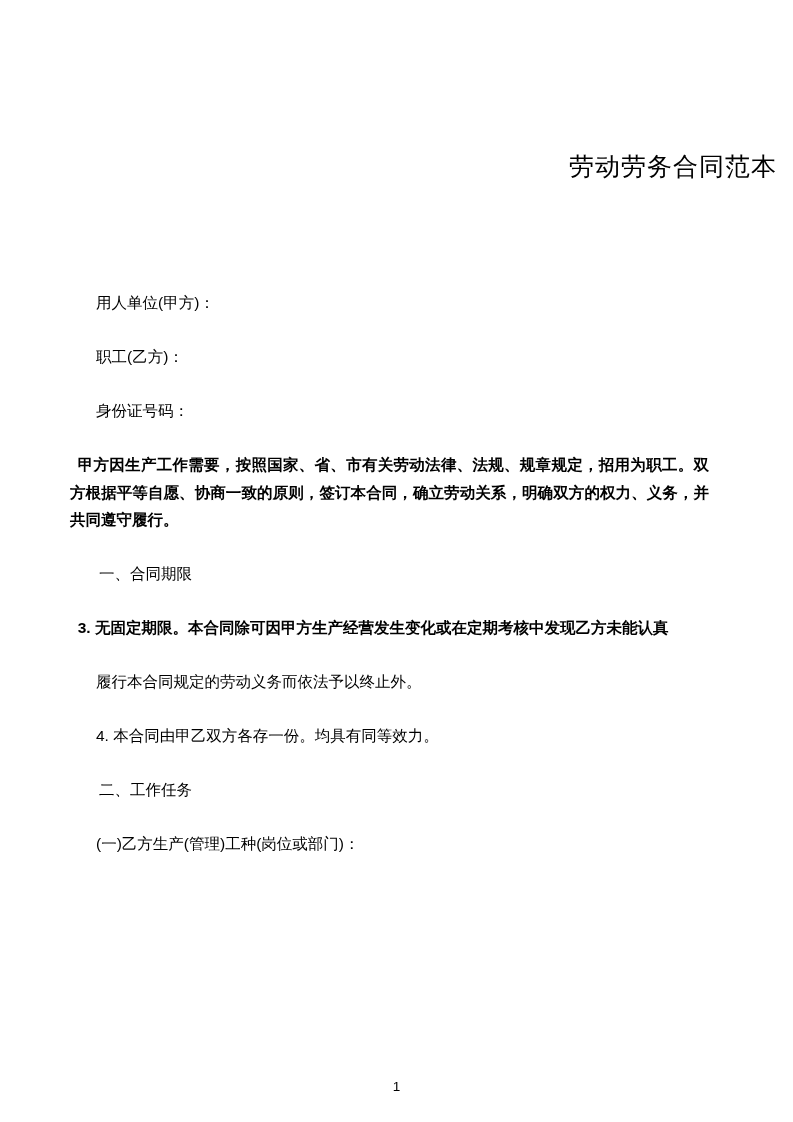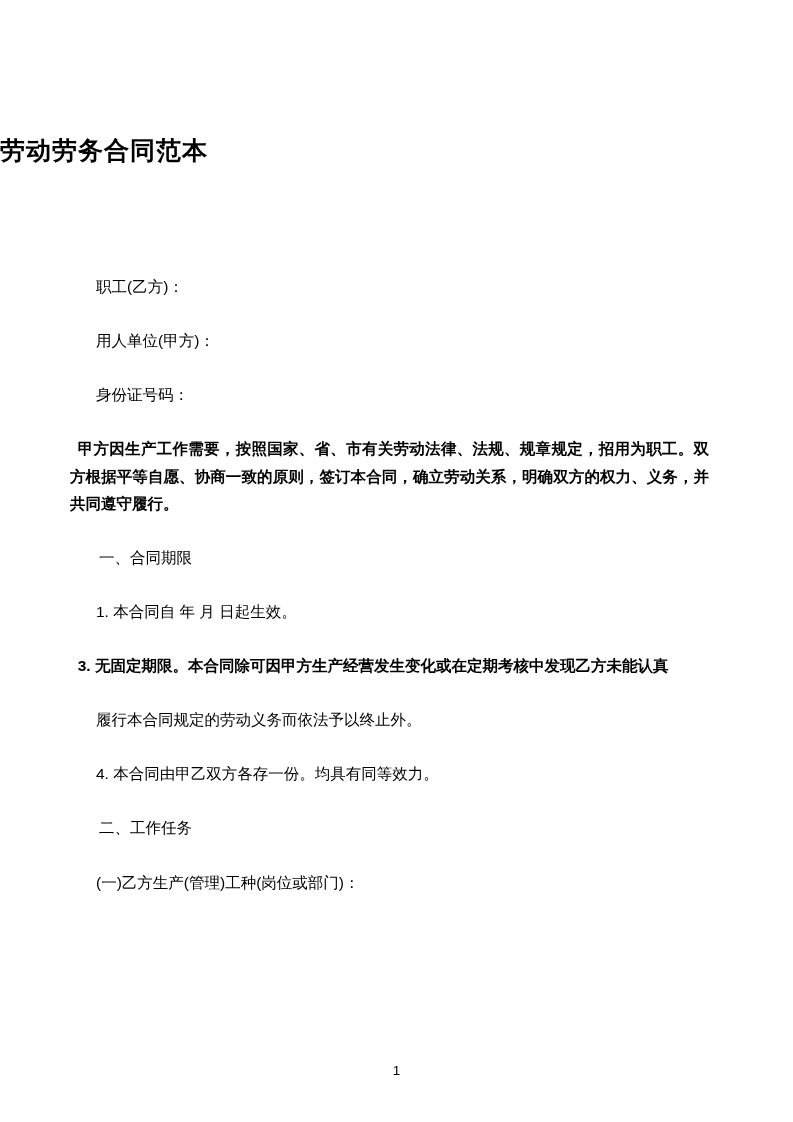--- a/index.html
+++ b/index.html
@@ -17,23 +17,23 @@
   }
   .page {
     box-sizing: border-box;
     width: 793px;
     height: 1122px;
     padding: 0;
     position: relative;
   }
   .doc-title {
     font-size: 25px;
-    font-weight: bold;
-    text-align: left;
-    margin: 0;
+    font-weight: normal;
+    text-align: right;
+    margin: 16px;
     padding-top: 135px;
     letter-spacing: 1px;
     line-height: 1.2;
   }
   .body-area {
     margin-top: 108px;
     padding-left: 96px;
     padding-right: 90px;
   }
   .para {
@@ -71,29 +71,28 @@
 </style>
 </head>
 <body>
 
 <div class="page">
 
   <h1 class="doc-title">劳动劳务合同范本</h1>
 
   <div class="body-area">
 
+    <p class="para">用人单位(甲方)：</p>
     <p class="para">职工(乙方)：</p>
-    <p class="para">用人单位(甲方)：</p>
     <p class="para">身份证号码：</p>
 
     <p class="para flow">甲方因生产工作需要，按照国家、省、市有关劳动法律、法规、规章规定，招用为职工。双方根据平等自愿、协商一致的原则，签订本合同，确立劳动关系，明确双方的权力、义务，并共同遵守履行。</p>
 
     <p class="heading">一、合同期限</p>
 
-    <p class="para">1. 本合同自 年 月 日起生效。</p>
     <p class="para flow">3. 无固定期限。本合同除可因甲方生产经营发生变化或在定期考核中发现乙方未能认真</p>
     <p class="para block">履行本合同规定的劳动义务而依法予以终止外。</p>
     <p class="para block">4. 本合同由甲乙双方各存一份。均具有同等效力。</p>
 
     <p class="heading">二、工作任务</p>
 
     <p class="para">(一)乙方生产(管理)工种(岗位或部门)：</p>
 
   </div>
 

